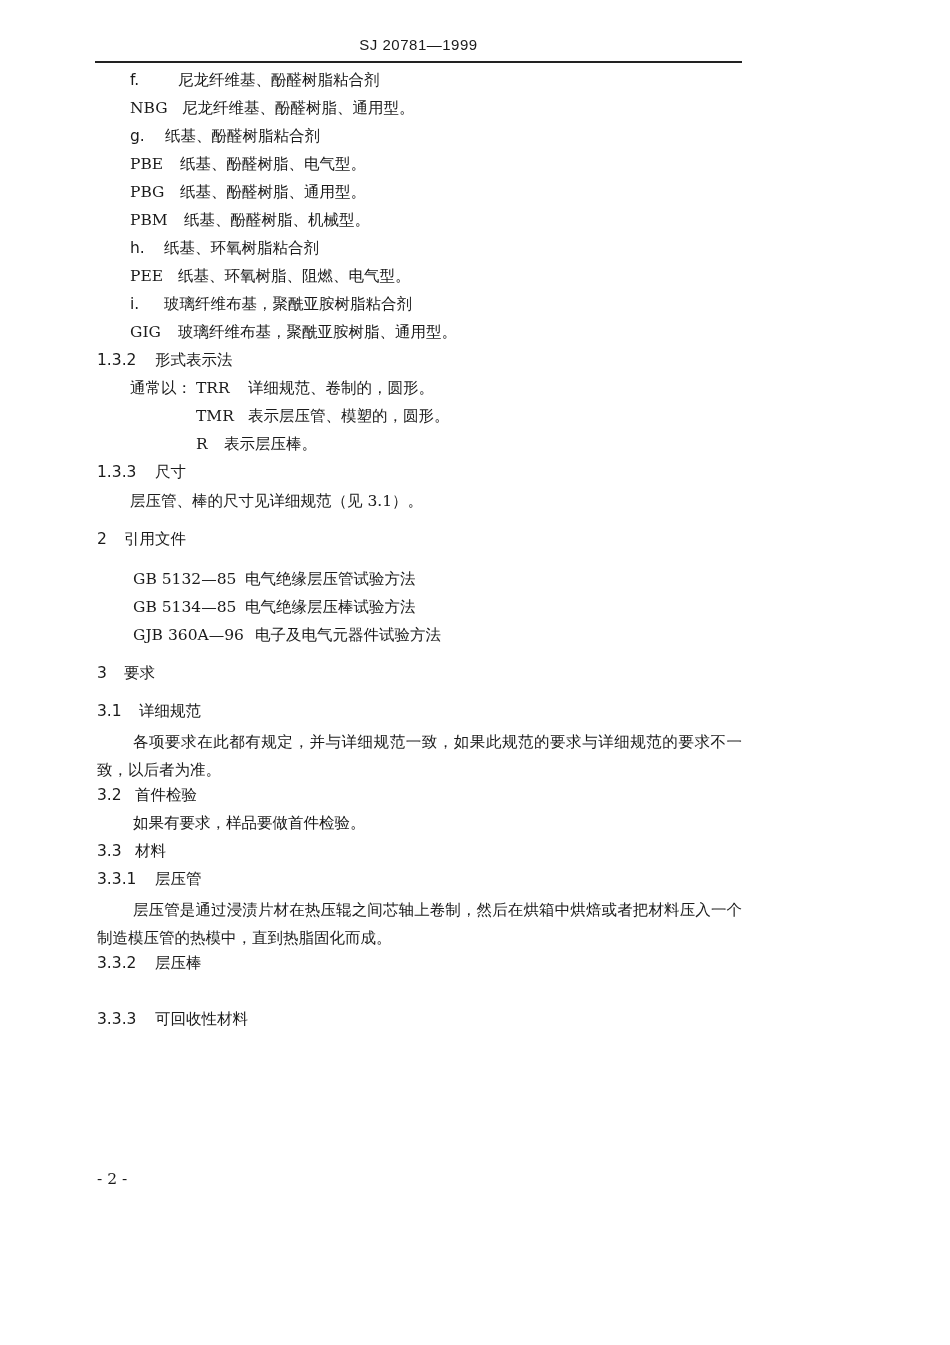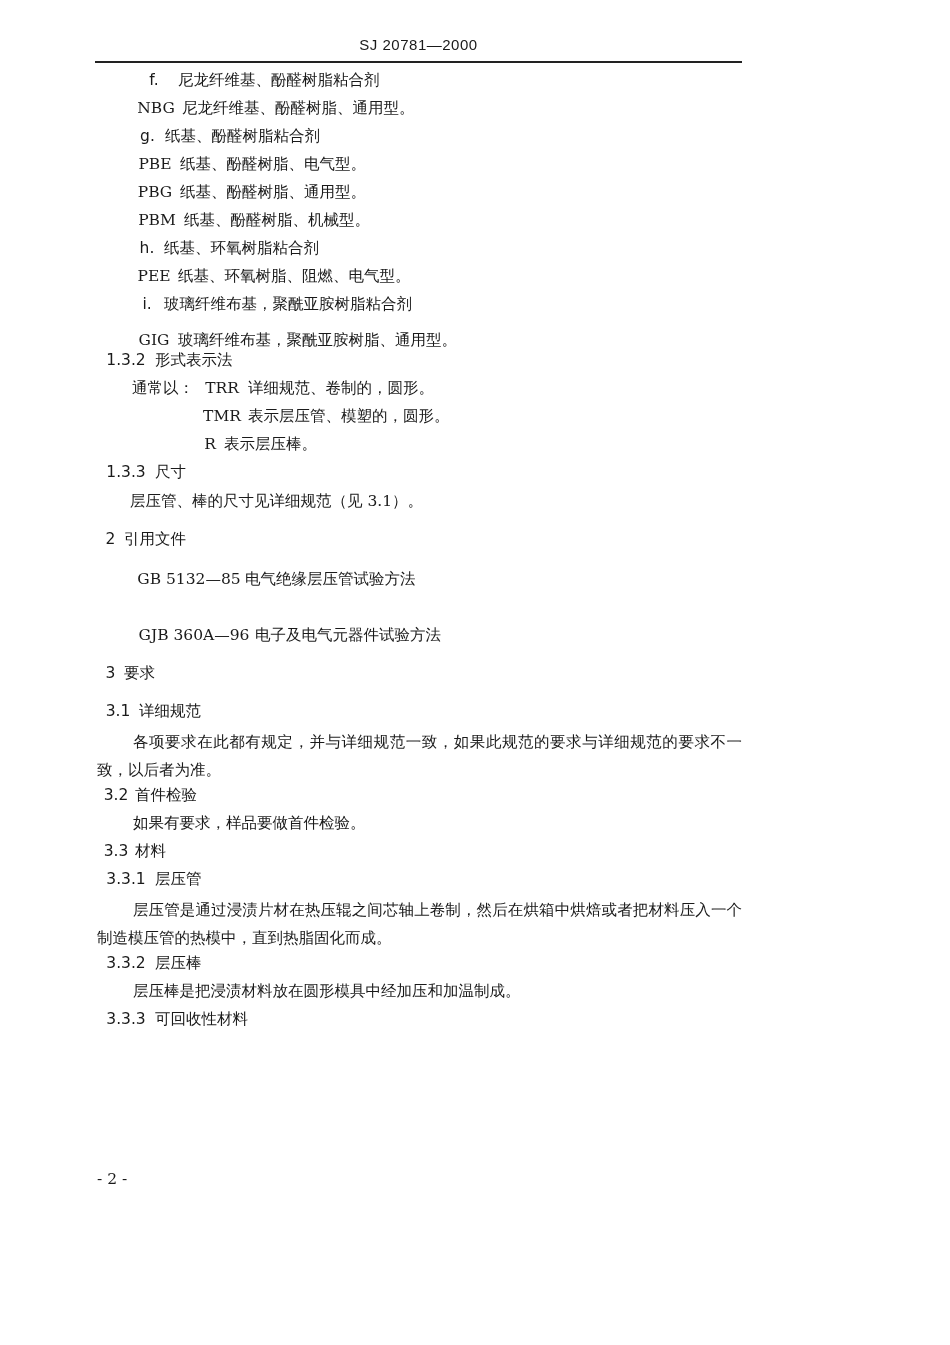--- a/index.html
+++ b/index.html
@@ -2,33 +2,33 @@
 <html><head>
   <meta charset="utf-8">
   <style>
     html, body { margin: 0; padding: 0; background: #ffffff; }
     body { width: 950px; height: 1345px; position: relative; overflow: hidden;
            font-family: "DejaVu Serif", "Liberation Serif", serif; color: #1a1a1a; }
     .page { position: absolute; left: 0; top: 0; width: 950px; height: 1345px; }
     .header { position: absolute; top: 36px; left: 95px; width: 647px; text-align: center;
               font-family: "Liberation Sans", "DejaVu Sans", sans-serif; font-size: 15px; letter-spacing: 0.5px; }
     .rule { position: absolute; top: 61px; left: 95px; width: 647px; height: 2px; background: #222; }
-    .line { position: absolute; font-size: 15.5px; white-space: nowrap; line-height: 20px; text-align: center; }
+    .line { position: absolute; font-size: 15.5px; white-space: nowrap; line-height: 20px; }
     .head { font-family: "DejaVu Sans", "Liberation Sans", sans-serif; }
     .bold { font-weight: normal; }
     .code { display: inline-block; }
     .para { position: absolute; left: 97px; width: 645px; font-size: 15.5px; line-height: 28px;
             text-indent: 36px; text-align: justify; }
     .pageno { position: absolute; left: 97px; top: 1170px; font-size: 15.5px; }
   </style>
 </head>
 <body>
 
 <div class="page">
-  <div class="header">SJ 20781—2000</div>
+  <div class="header">SJ 20781—1999</div>
   <div class="rule"></div>
 
   <div class="line" style="left:130px;top:70px">
     <span class="code head" style="width:48px">f.</span><span>尼龙纤维基、酚醛树脂粘合剂</span>
   </div>
   <div class="line" style="left:130px;top:98px">
     <span class="code" style="width:52px">NBG</span><span>尼龙纤维基、酚醛树脂、通用型。</span>
   </div>
   <div class="line" style="left:130px;top:126px">
     <span class="code head" style="width:35px">g.</span><span>纸基、酚醛树脂粘合剂</span>
@@ -44,21 +44,21 @@
   </div>
   <div class="line" style="left:130px;top:238px">
     <span class="code head" style="width:34px">h.</span><span>纸基、环氧树脂粘合剂</span>
   </div>
   <div class="line" style="left:130px;top:266px">
     <span class="code" style="width:48px">PEE</span><span>纸基、环氧树脂、阻燃、电气型。</span>
   </div>
   <div class="line" style="left:130px;top:294px">
     <span class="code head" style="width:34px">i.</span><span>玻璃纤维布基，聚酰亚胺树脂粘合剂</span>
   </div>
-  <div class="line" style="left:130px;top:330px">
+  <div class="line" style="left:130px;top:322px">
     <span class="code" style="width:48px">GIG</span><span>玻璃纤维布基，聚酰亚胺树脂、通用型。</span>
   </div>
 
   <div class="line head" style="left:97px;top:350px">
     <span class="code" style="width:58px">1.3.2</span><span>形式表示法</span>
   </div>
   <div class="line" style="left:130px;top:378px">
     <span class="code" style="width:66px">通常以：</span><span class="code" style="width:52px">TRR</span><span>详细规范、卷制的，圆形。</span>
   </div>
   <div class="line" style="left:196px;top:406px">
@@ -71,20 +71,23 @@
   <div class="line head" style="left:97px;top:462px">
     <span class="code" style="width:58px">1.3.3</span><span>尺寸</span>
   </div>
   <div class="line" style="left:130px;top:491px">层压管、棒的尺寸见详细规范（见 3.1）。</div>
 
   <div class="line head bold" style="left:97px;top:529px">
     <span class="code" style="width:27px">2</span><span>引用文件</span>
   </div>
   <div class="line" style="left:133px;top:569px">
     <span class="code" style="width:112px">GB 5132—85</span><span>电气绝缘层压管试验方法</span>
+  </div>
+  <div class="line" style="left:133px;top:597px">
+    <span class="code" style="width:112px">GB 5134—85</span><span>电气绝缘层压棒试验方法</span>
   </div>
   <div class="line" style="left:133px;top:625px">
     <span class="code" style="width:122px">GJB 360A—96</span><span>电子及电气元器件试验方法</span>
   </div>
 
   <div class="line head bold" style="left:97px;top:663px">
     <span class="code" style="width:27px">3</span><span>要求</span>
   </div>
 
   <div class="line head" style="left:97px;top:701px">
@@ -102,20 +105,19 @@
   </div>
 
   <div class="line head" style="left:97px;top:869px">
     <span class="code" style="width:58px">3.3.1</span><span>层压管</span>
   </div>
   <div class="para" style="top:896px">层压管是通过浸渍片材在热压辊之间芯轴上卷制，然后在烘箱中烘焙或者把材料压入一个制造模压管的热模中，直到热脂固化而成。</div>
 
   <div class="line head" style="left:97px;top:953px">
     <span class="code" style="width:58px">3.3.2</span><span>层压棒</span>
   </div>
-  <div class="line" style="left:133px;top:981px">层压棒是把浸渍材料放在圆形模具中经加压和加温制成。</div>
 
   <div class="line head" style="left:97px;top:1009px">
     <span class="code" style="width:58px">3.3.3</span><span>可回收性材料</span>
   </div>
 
   <div class="pageno">- 2 -</div>
 </div>
 
 </body></html>

